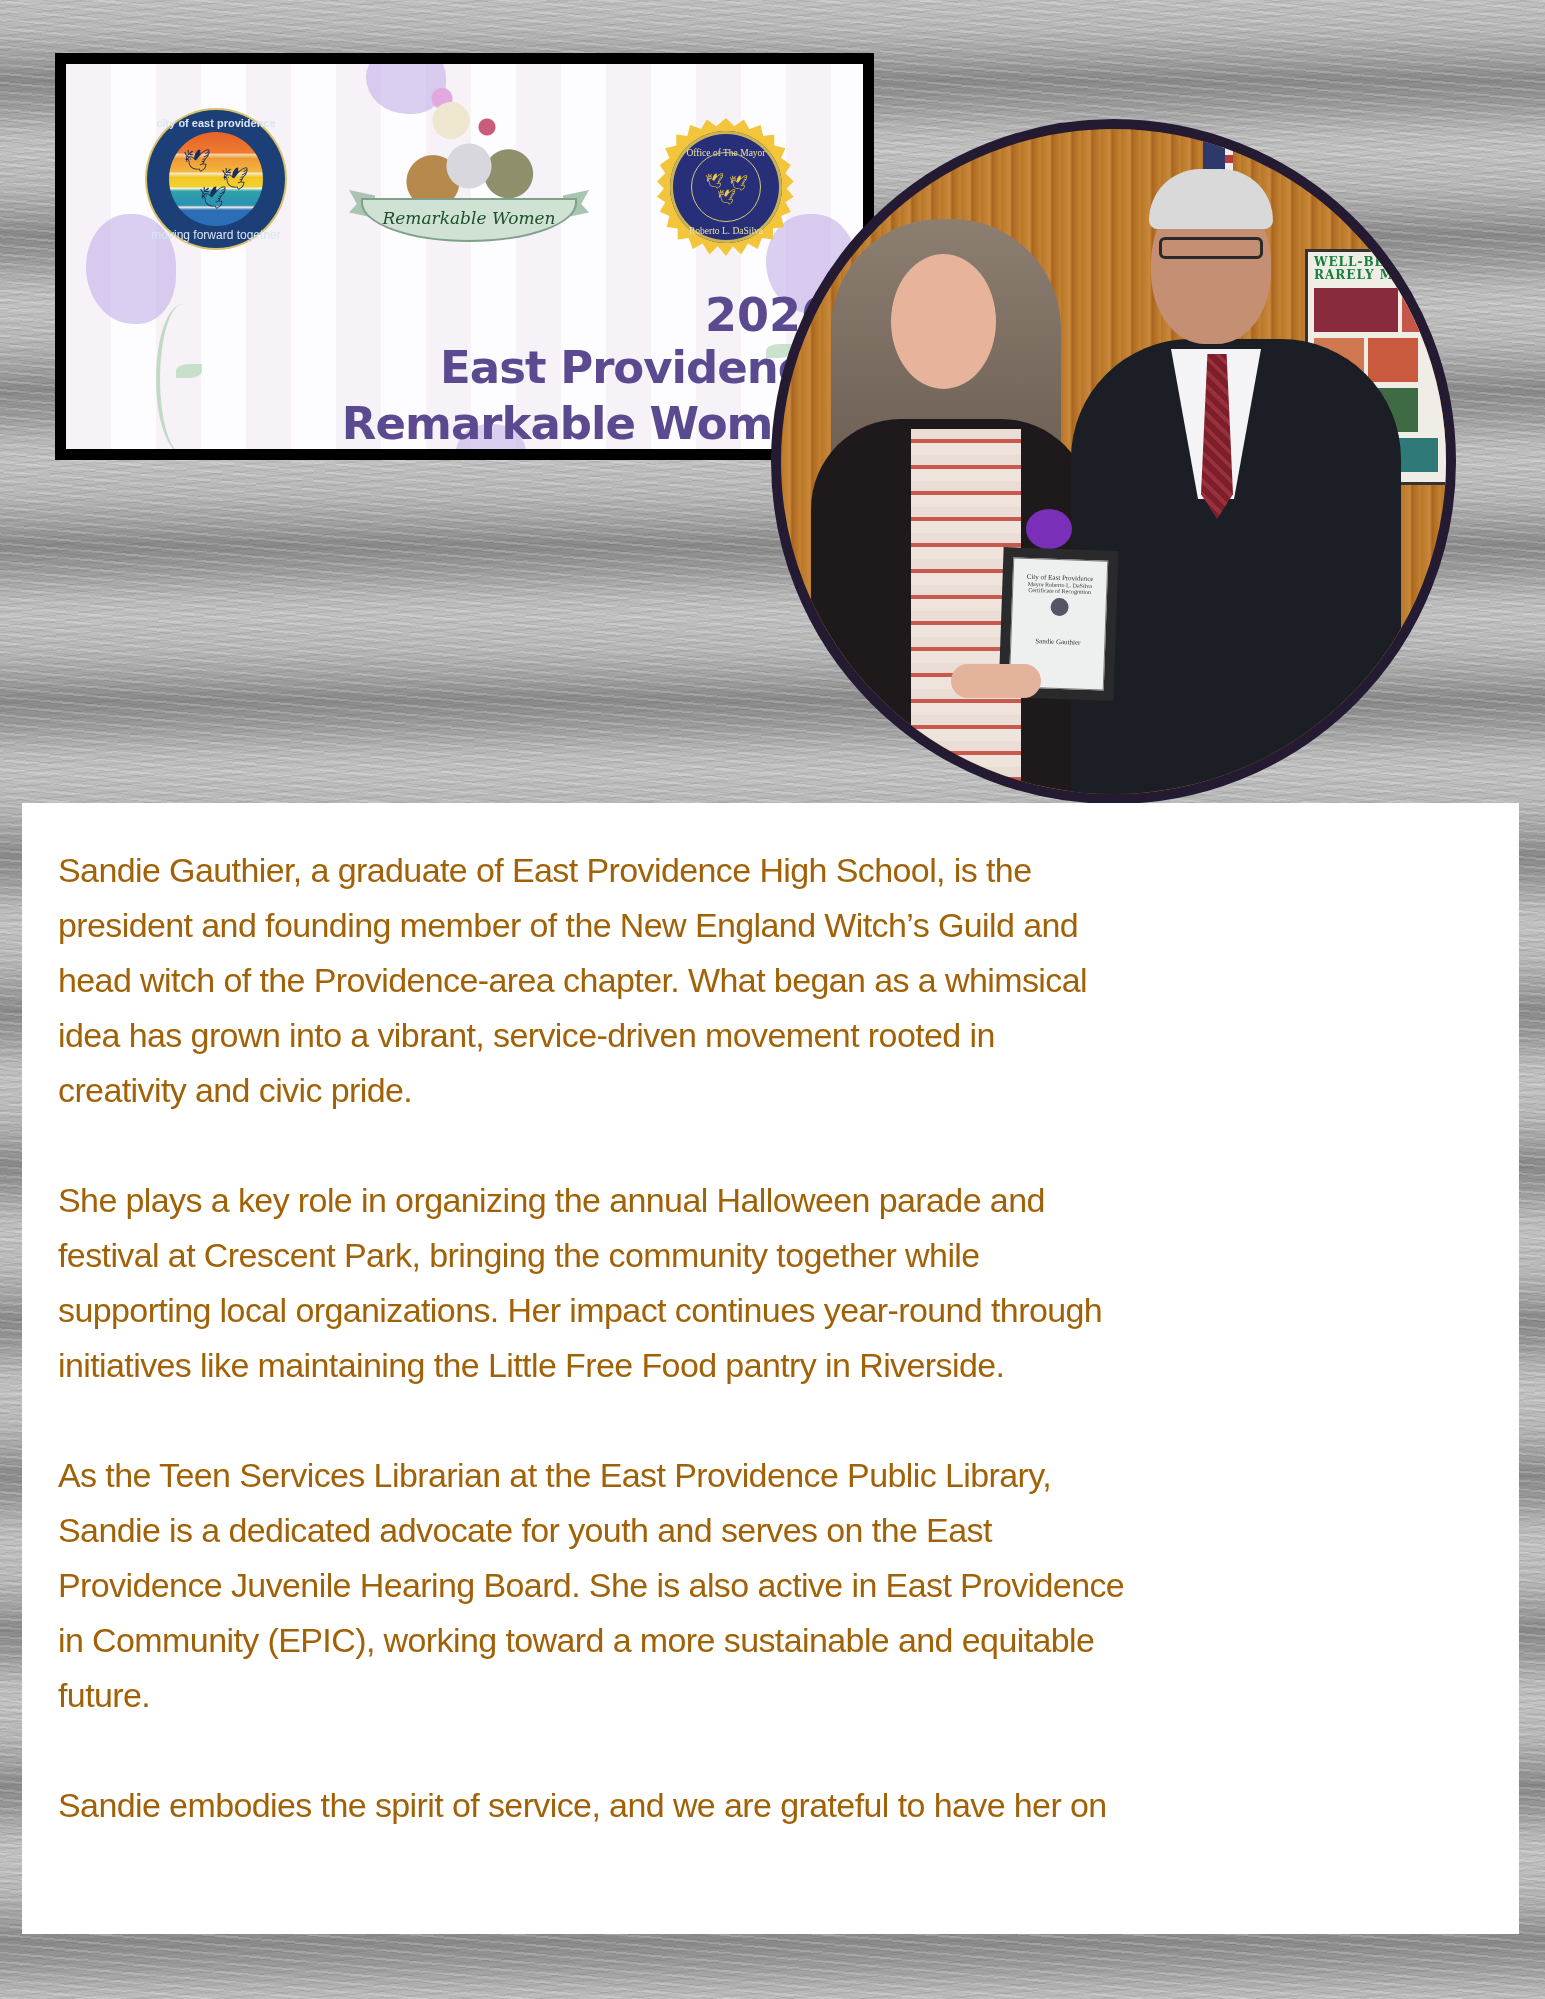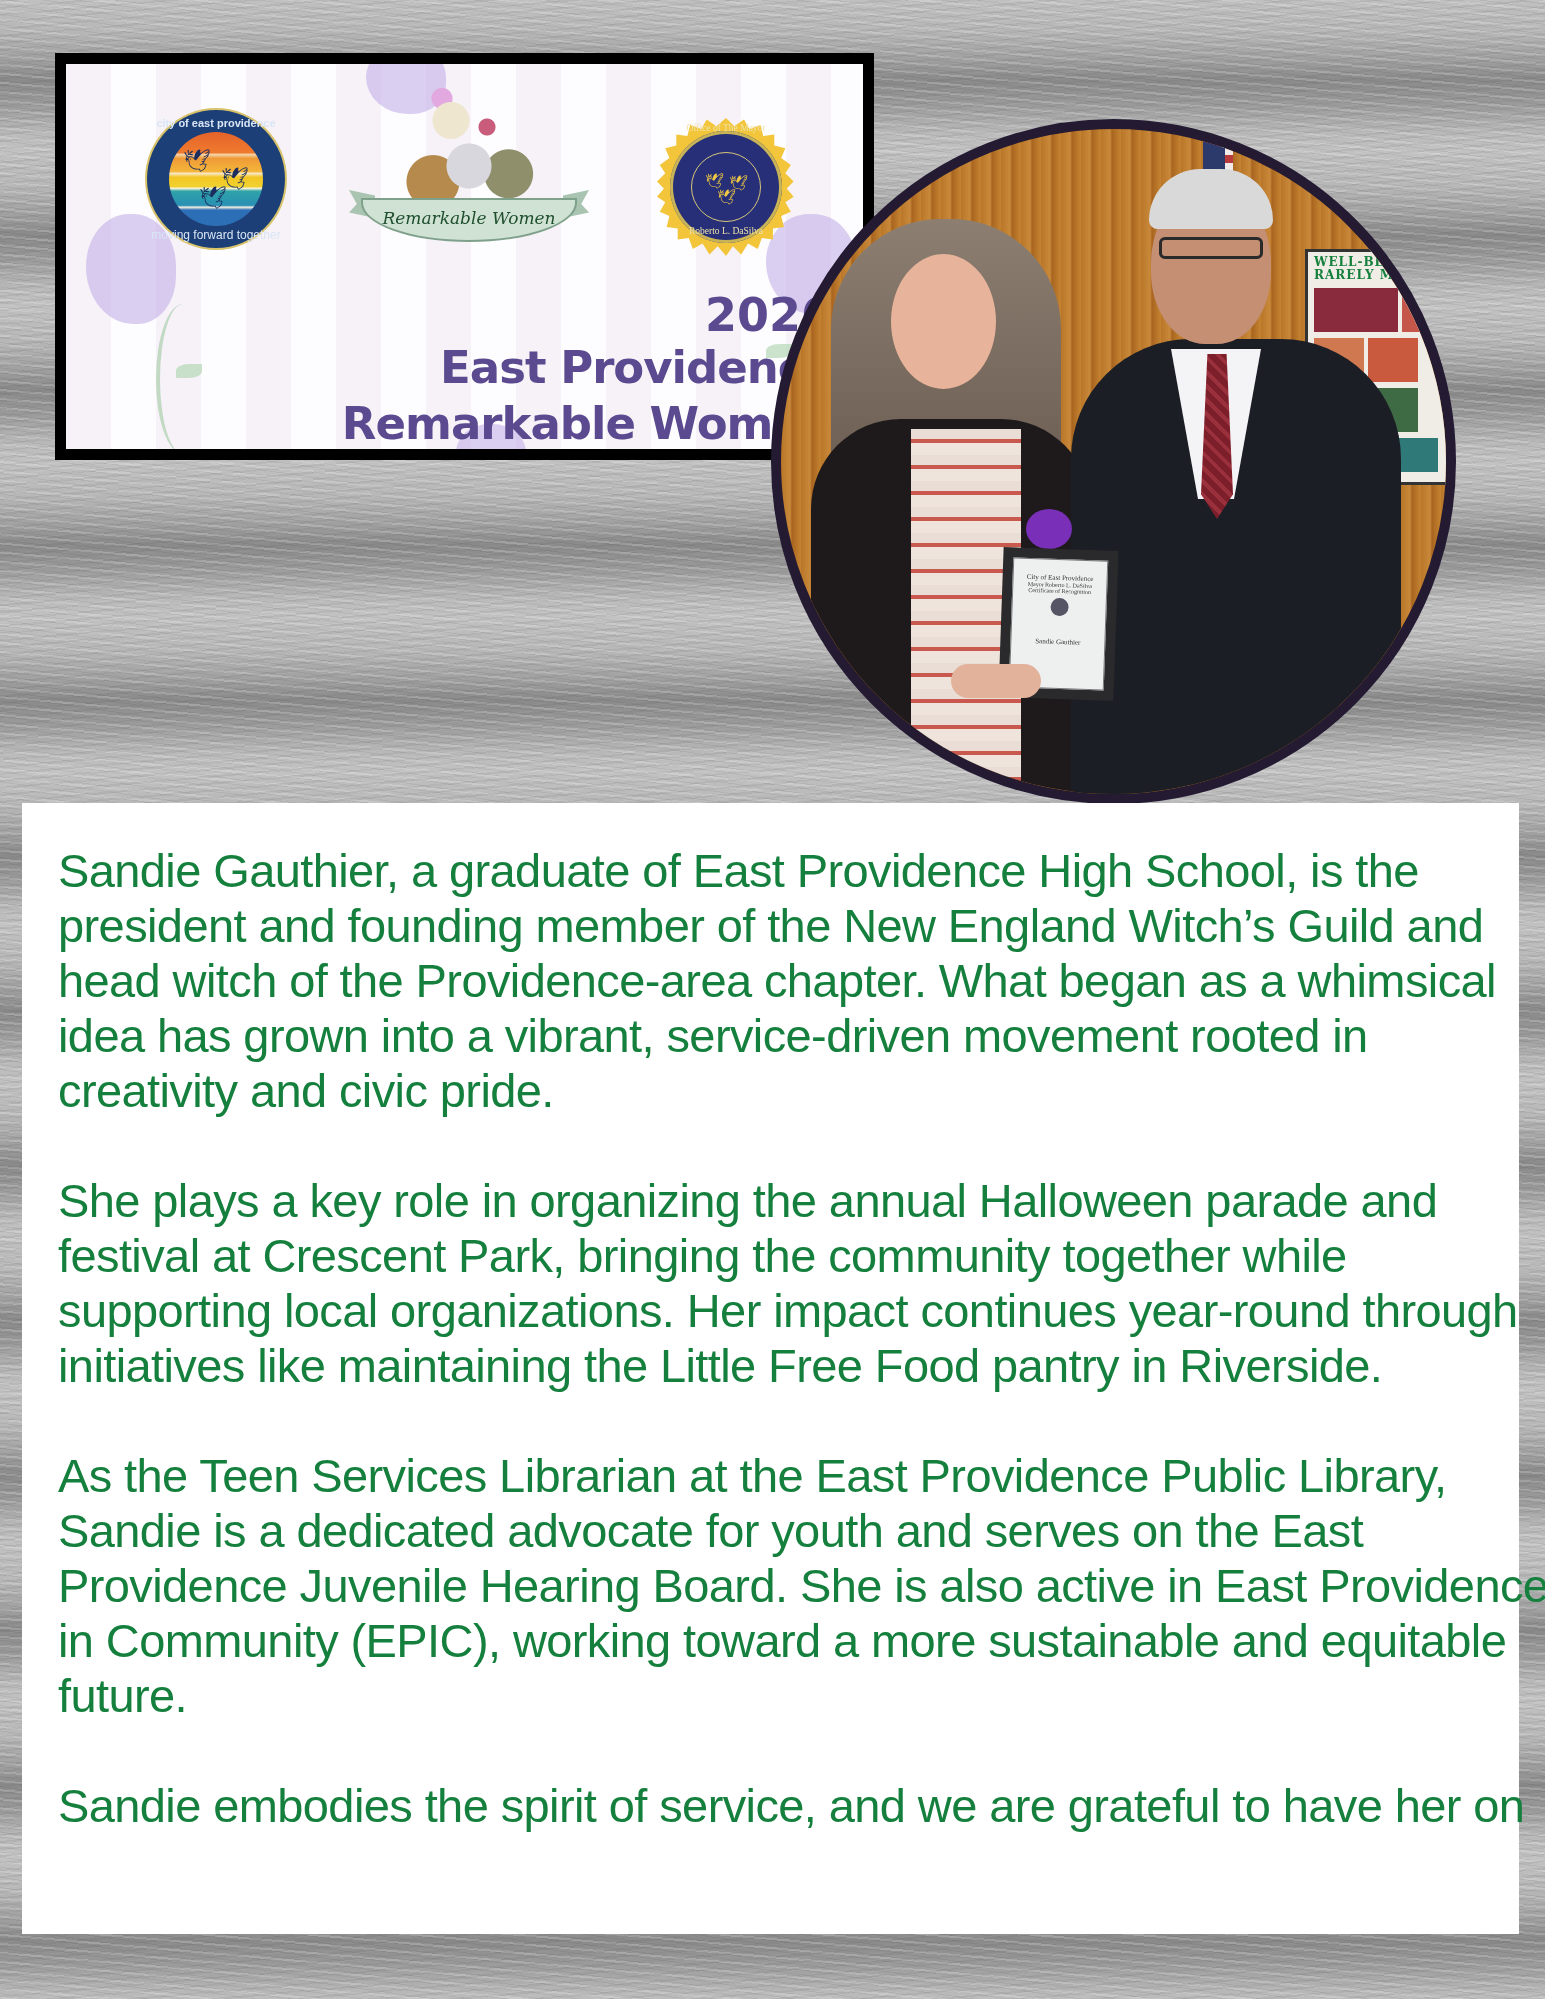--- a/index.html
+++ b/index.html
@@ -65,21 +65,21 @@
     }
     .seal-mayor .inner {
       position: absolute; left: 34px; top: 34px; width: 70px; height: 70px; border-radius: 50%;
       border: 1.5px solid #d7c778; box-sizing: border-box;
     }
     .seal-mayor .bird { position: absolute; color: #f0c842; font-size: 15px; line-height: 1; }
     .seal-mayor .t1, .seal-mayor .t2 {
       position: absolute; left: 0; width: 138px; text-align: center; color: #efe3a8;
       font-family: "Liberation Serif", serif; font-size: 9.5px;
     }
-    .seal-mayor .t1 { top: 5px; }
+    .seal-mayor .t1 { top: 30px; }
     .seal-mayor .t2 { bottom: 20px; }
 
     .emblem {
       position: absolute; left: 283px; top: 14px; width: 240px; height: 190px;
     }
     .emblem .pile {
       position: absolute; left: 30px; top: 10px; width: 180px; height: 130px;
       background:
         radial-gradient(circle at 50% 60%, #d7d7dd 0 22px, transparent 23px),
         radial-gradient(circle at 30% 72%, #b58a4c 0 26px, transparent 27px),
@@ -190,22 +190,22 @@
       position: absolute; left: 378px; top: 108px; width: 104px; height: 22px;
       border: 3px solid #2a2a2a; border-radius: 6px; box-sizing: border-box;
     }
 
     
     .card {
       position: absolute; left: 22px; top: 803px; width: 1497px; height: 1131px; background: #ffffff;
     }
     .card-text {
       position: absolute; left: 36px; top: 40px; width: 1440px;
-      font-family: "Liberation Sans", sans-serif; font-size: 47px; line-height: 55px;
-      color: #15803d; letter-spacing: -0.6px;
+      font-family: "Liberation Sans", sans-serif; font-size: 34px; line-height: 55px;
+      color: #a16207; letter-spacing: -0.6px;
     }
     .card-text .line { display: block; white-space: nowrap; }
     .card-text .para { margin-bottom: 55px; }
     .card-text .para:last-child { margin-bottom: 1px; }
   </style>
 </head>
 <body>
 
 <div class="texture"></div>
 

